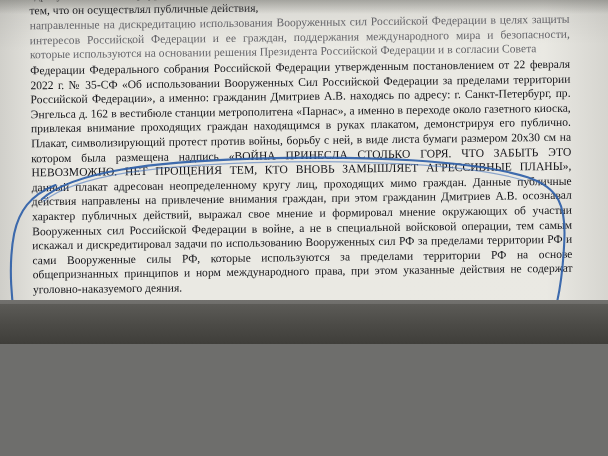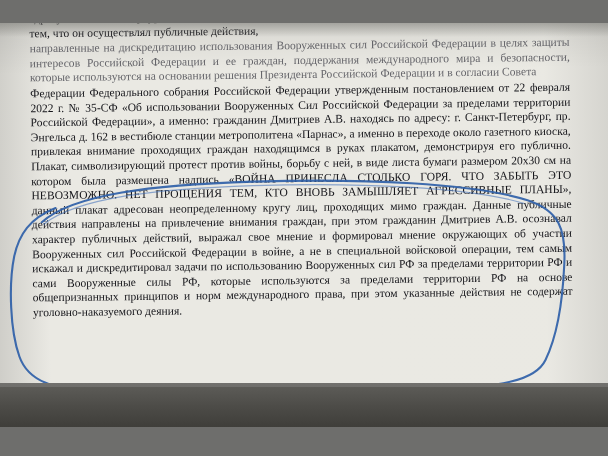--- a/index.html
+++ b/index.html
@@ -9,23 +9,22 @@
   body {
     width: 608px;
     height: 456px;
     overflow: hidden;
     background: #6e6e6c;
     font-family: "Liberation Serif", serif;
   }
   #page {
     position: relative;
     width: 608px;
-    height: 404px;
+    height: 344px;
     overflow: hidden;
-    margin-top: 23px;
   }
   
   .backdrop {
     position: absolute;
     inset: 0;
     background: linear-gradient(100deg, #5c5c5a 0%, #7a7975 45%, #55534f 100%);
   }
   
   .sheet {
     position: absolute;

